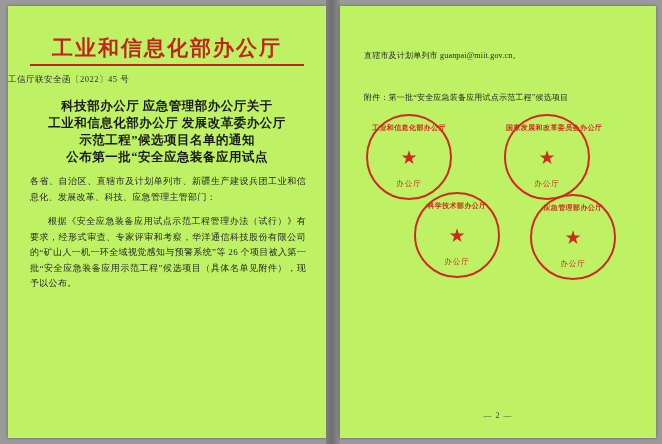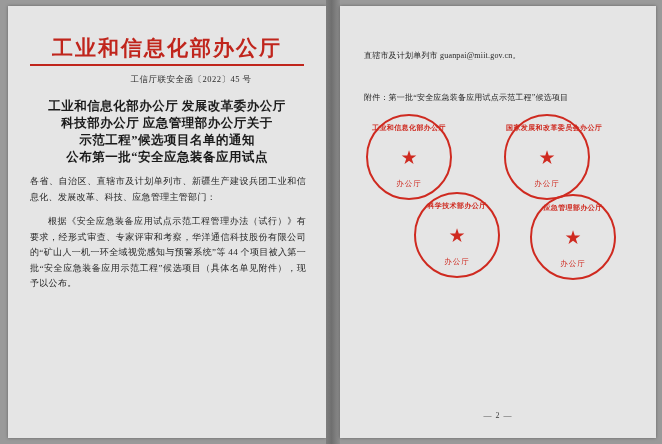--- a/index.html
+++ b/index.html
@@ -16,21 +16,21 @@
   .doc {
     position: relative;
     width: 662px;
     height: 444px;
     background: #9a9a9a;
   }
   .page {
     position: absolute;
     top: 6px;
     height: 432px;
-    background: #e5e5e5;
+    background: #bef264;
     box-shadow: 0 0 3px rgba(0,0,0,0.35);
   }
   .page-left {
     left: 8px;
     width: 318px;
   }
   .page-right {
     left: 340px;
     width: 316px;
   }
@@ -62,25 +62,24 @@
     left: 22px;
     width: 274px;
     height: 2px;
     background: #c0251c;
   }
   .doc-number {
     position: absolute;
     top: 68px;
     left: 0;
     width: 100%;
-    text-align: center;
+    text-align: left;
     font-size: 8.5px;
     color: #2a2a2a;
     letter-spacing: 0.5px;
-    padding-left: 24px;
   }
   .title-block {
     position: absolute;
     top: 92px;
     left: 24px;
     width: 270px;
     text-align: center;
   }
   .title-line {
     font-size: 12.5px;
@@ -214,29 +213,29 @@
 <div class="doc">
 
   <div class="page page-left">
 
     <div class="header-title">工业和信息化部办公厅</div>
     <div class="header-rule"></div>
 
     <div class="doc-number">工信厅联安全函〔2022〕45 号</div>
 
     <div class="title-block">
+      <div class="title-line">科技部办公厅 应急管理部办公厅关于</div>
       <div class="title-line">工业和信息化部办公厅 发展改革委办公厅</div>
-      <div class="title-line">科技部办公厅 应急管理部办公厅关于</div>
       <div class="title-line">示范工程”候选项目名单的通知</div>
       <div class="title-line">公布第一批“安全应急装备应用试点</div>
     </div>
 
     <div class="body-block">
       <p class="para">各省、自治区、直辖市及计划单列市、新疆生产建设兵团工业和信息化、发展改革、科技、应急管理主管部门：</p>
-      <p class="para indent">根据《安全应急装备应用试点示范工程管理办法（试行）》有要求，经形式审查、专家评审和考察，华洋通信科技股份有限公司的“矿山人一机一环全域视觉感知与预警系统”等 44 个项目被入第一批“安全应急装备应用示范工程”候选项目（具体名单见附件），现予以公布。</p>
+      <p class="para indent">根据《安全应急装备应用试点示范工程管理办法（试行）》有要求，经形式审查、专家评审和考察，华洋通信科技股份有限公司的“矿山人一机一环全域视觉感知与预警系统”等 26 个项目被入第一批“安全应急装备应用示范工程”候选项目（具体名单见附件），现予以公布。</p>
     </div>
 
   </div>
 
   <div class="gutter"></div>
 
   <div class="page page-right">
 
     <div class="r-top-note">直辖市及计划单列市 guanpai@miit.gov.cn。</div>
 

